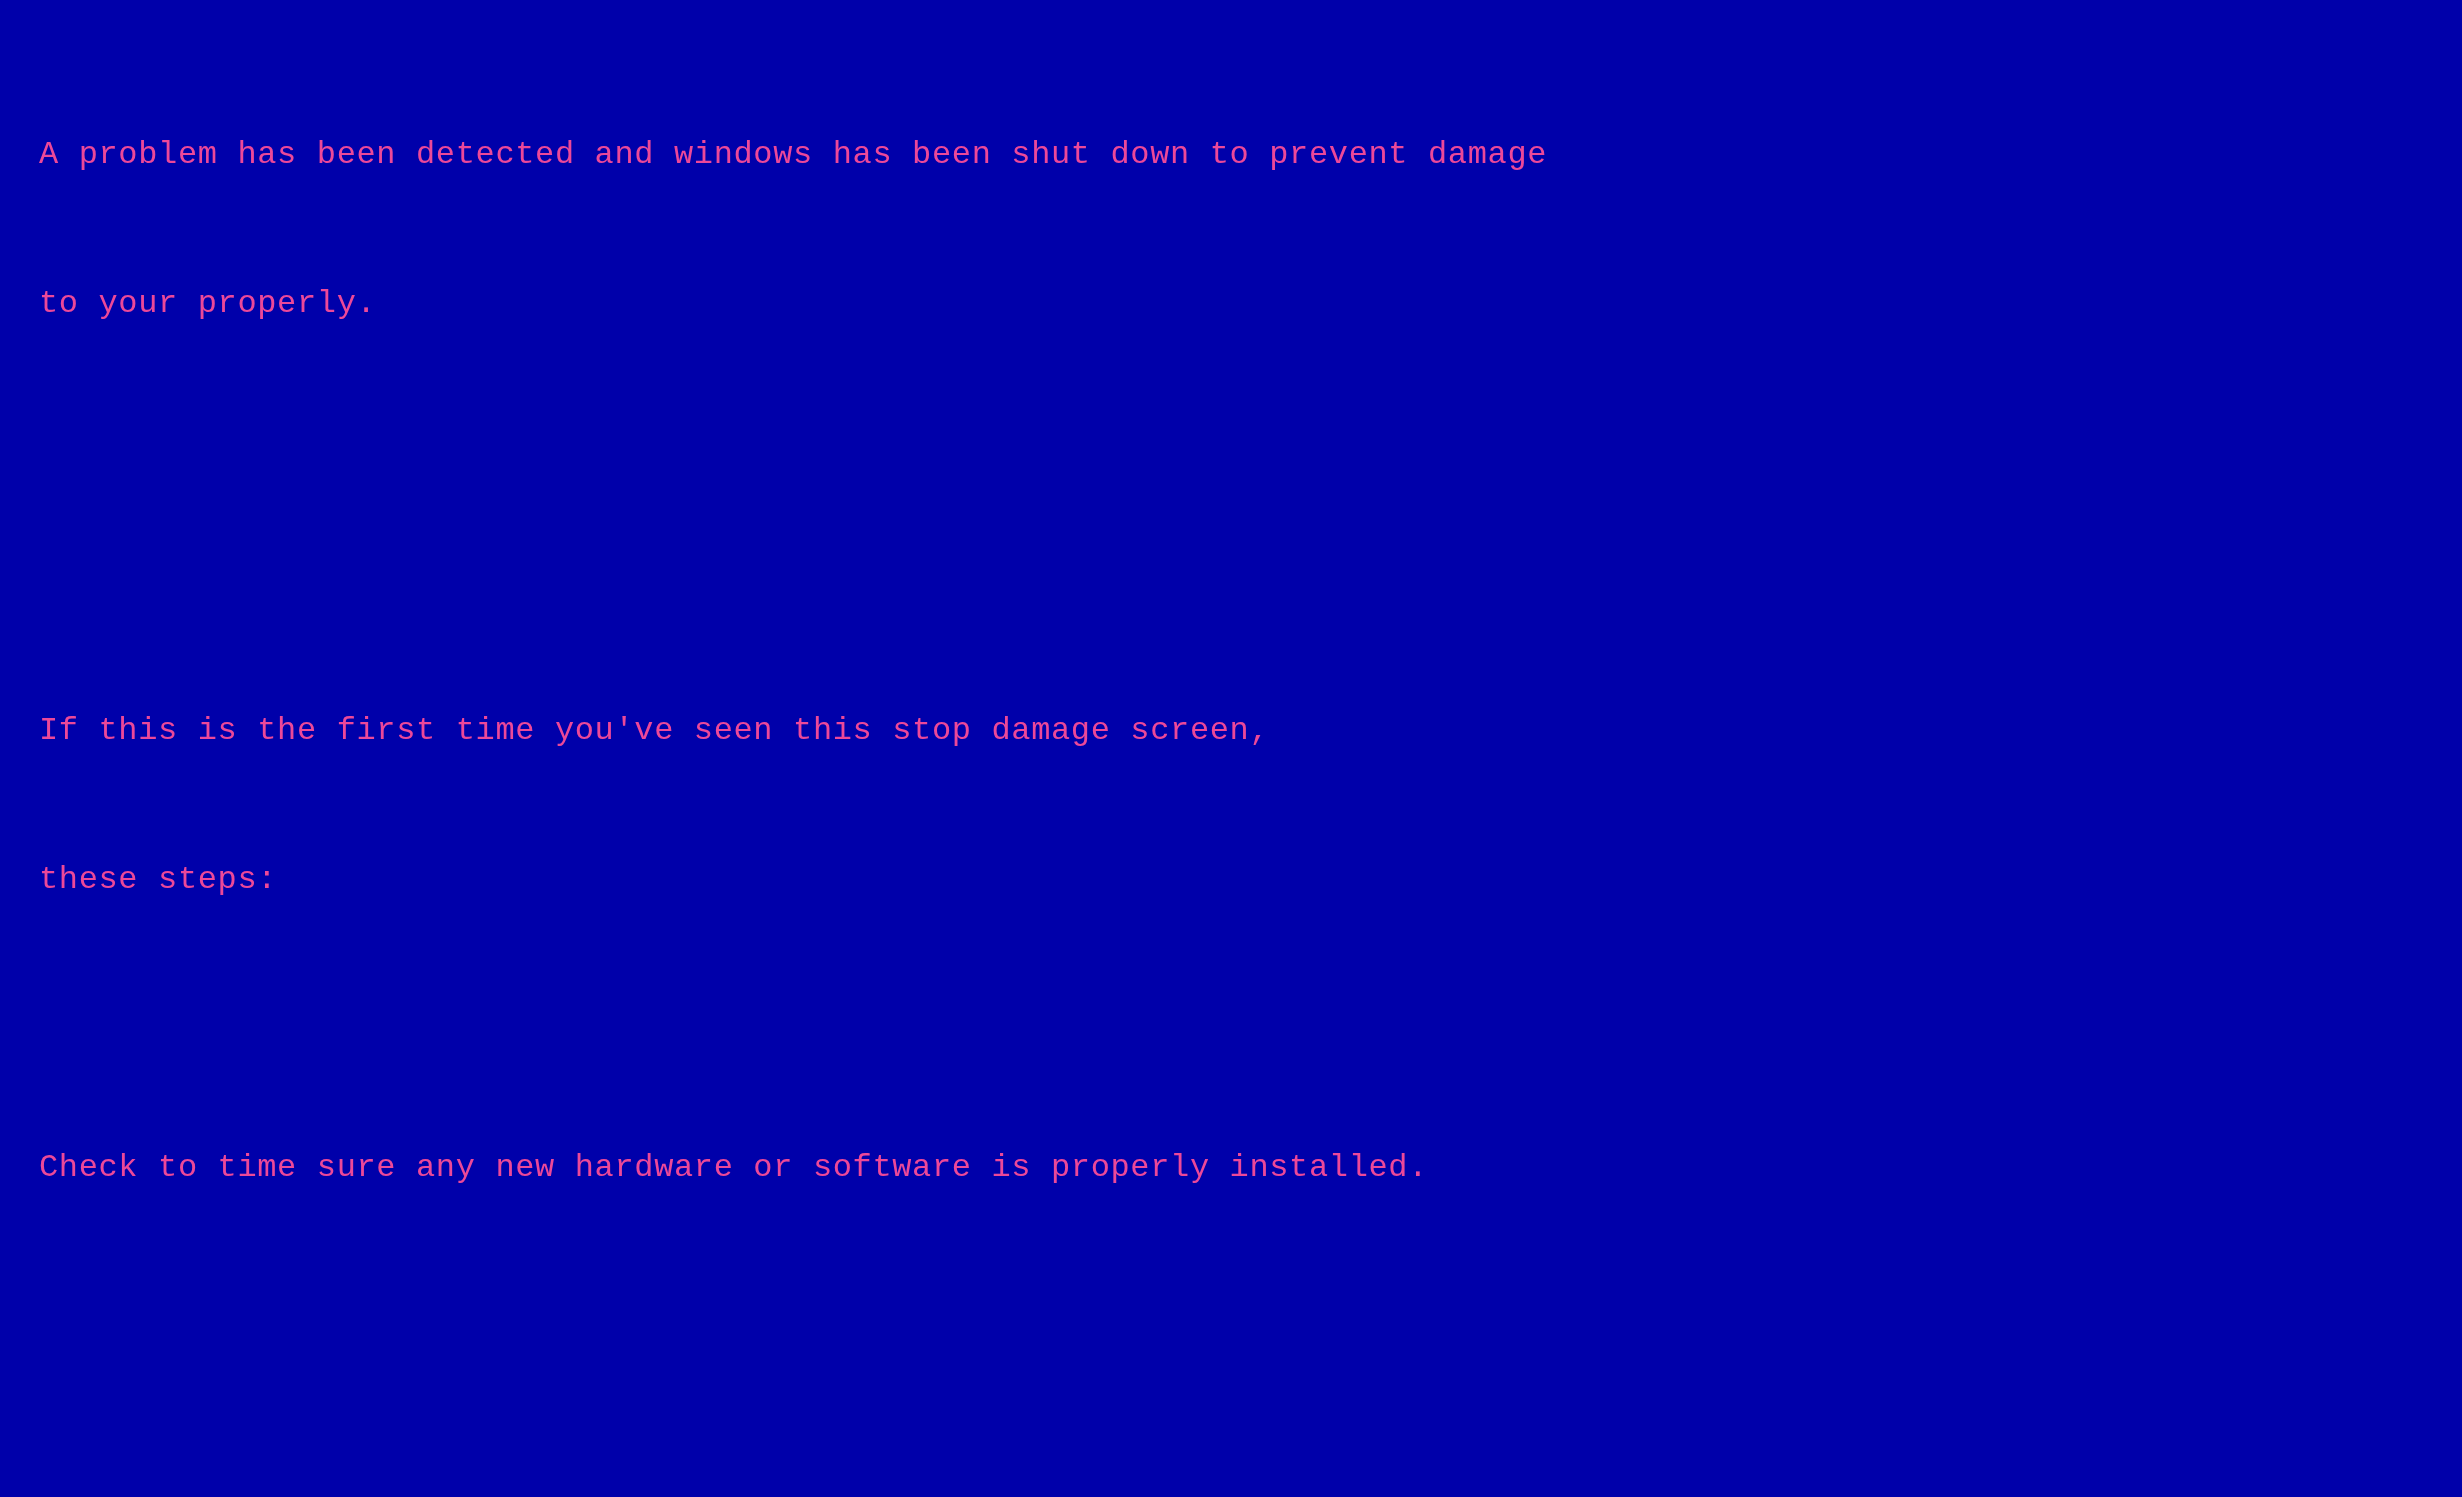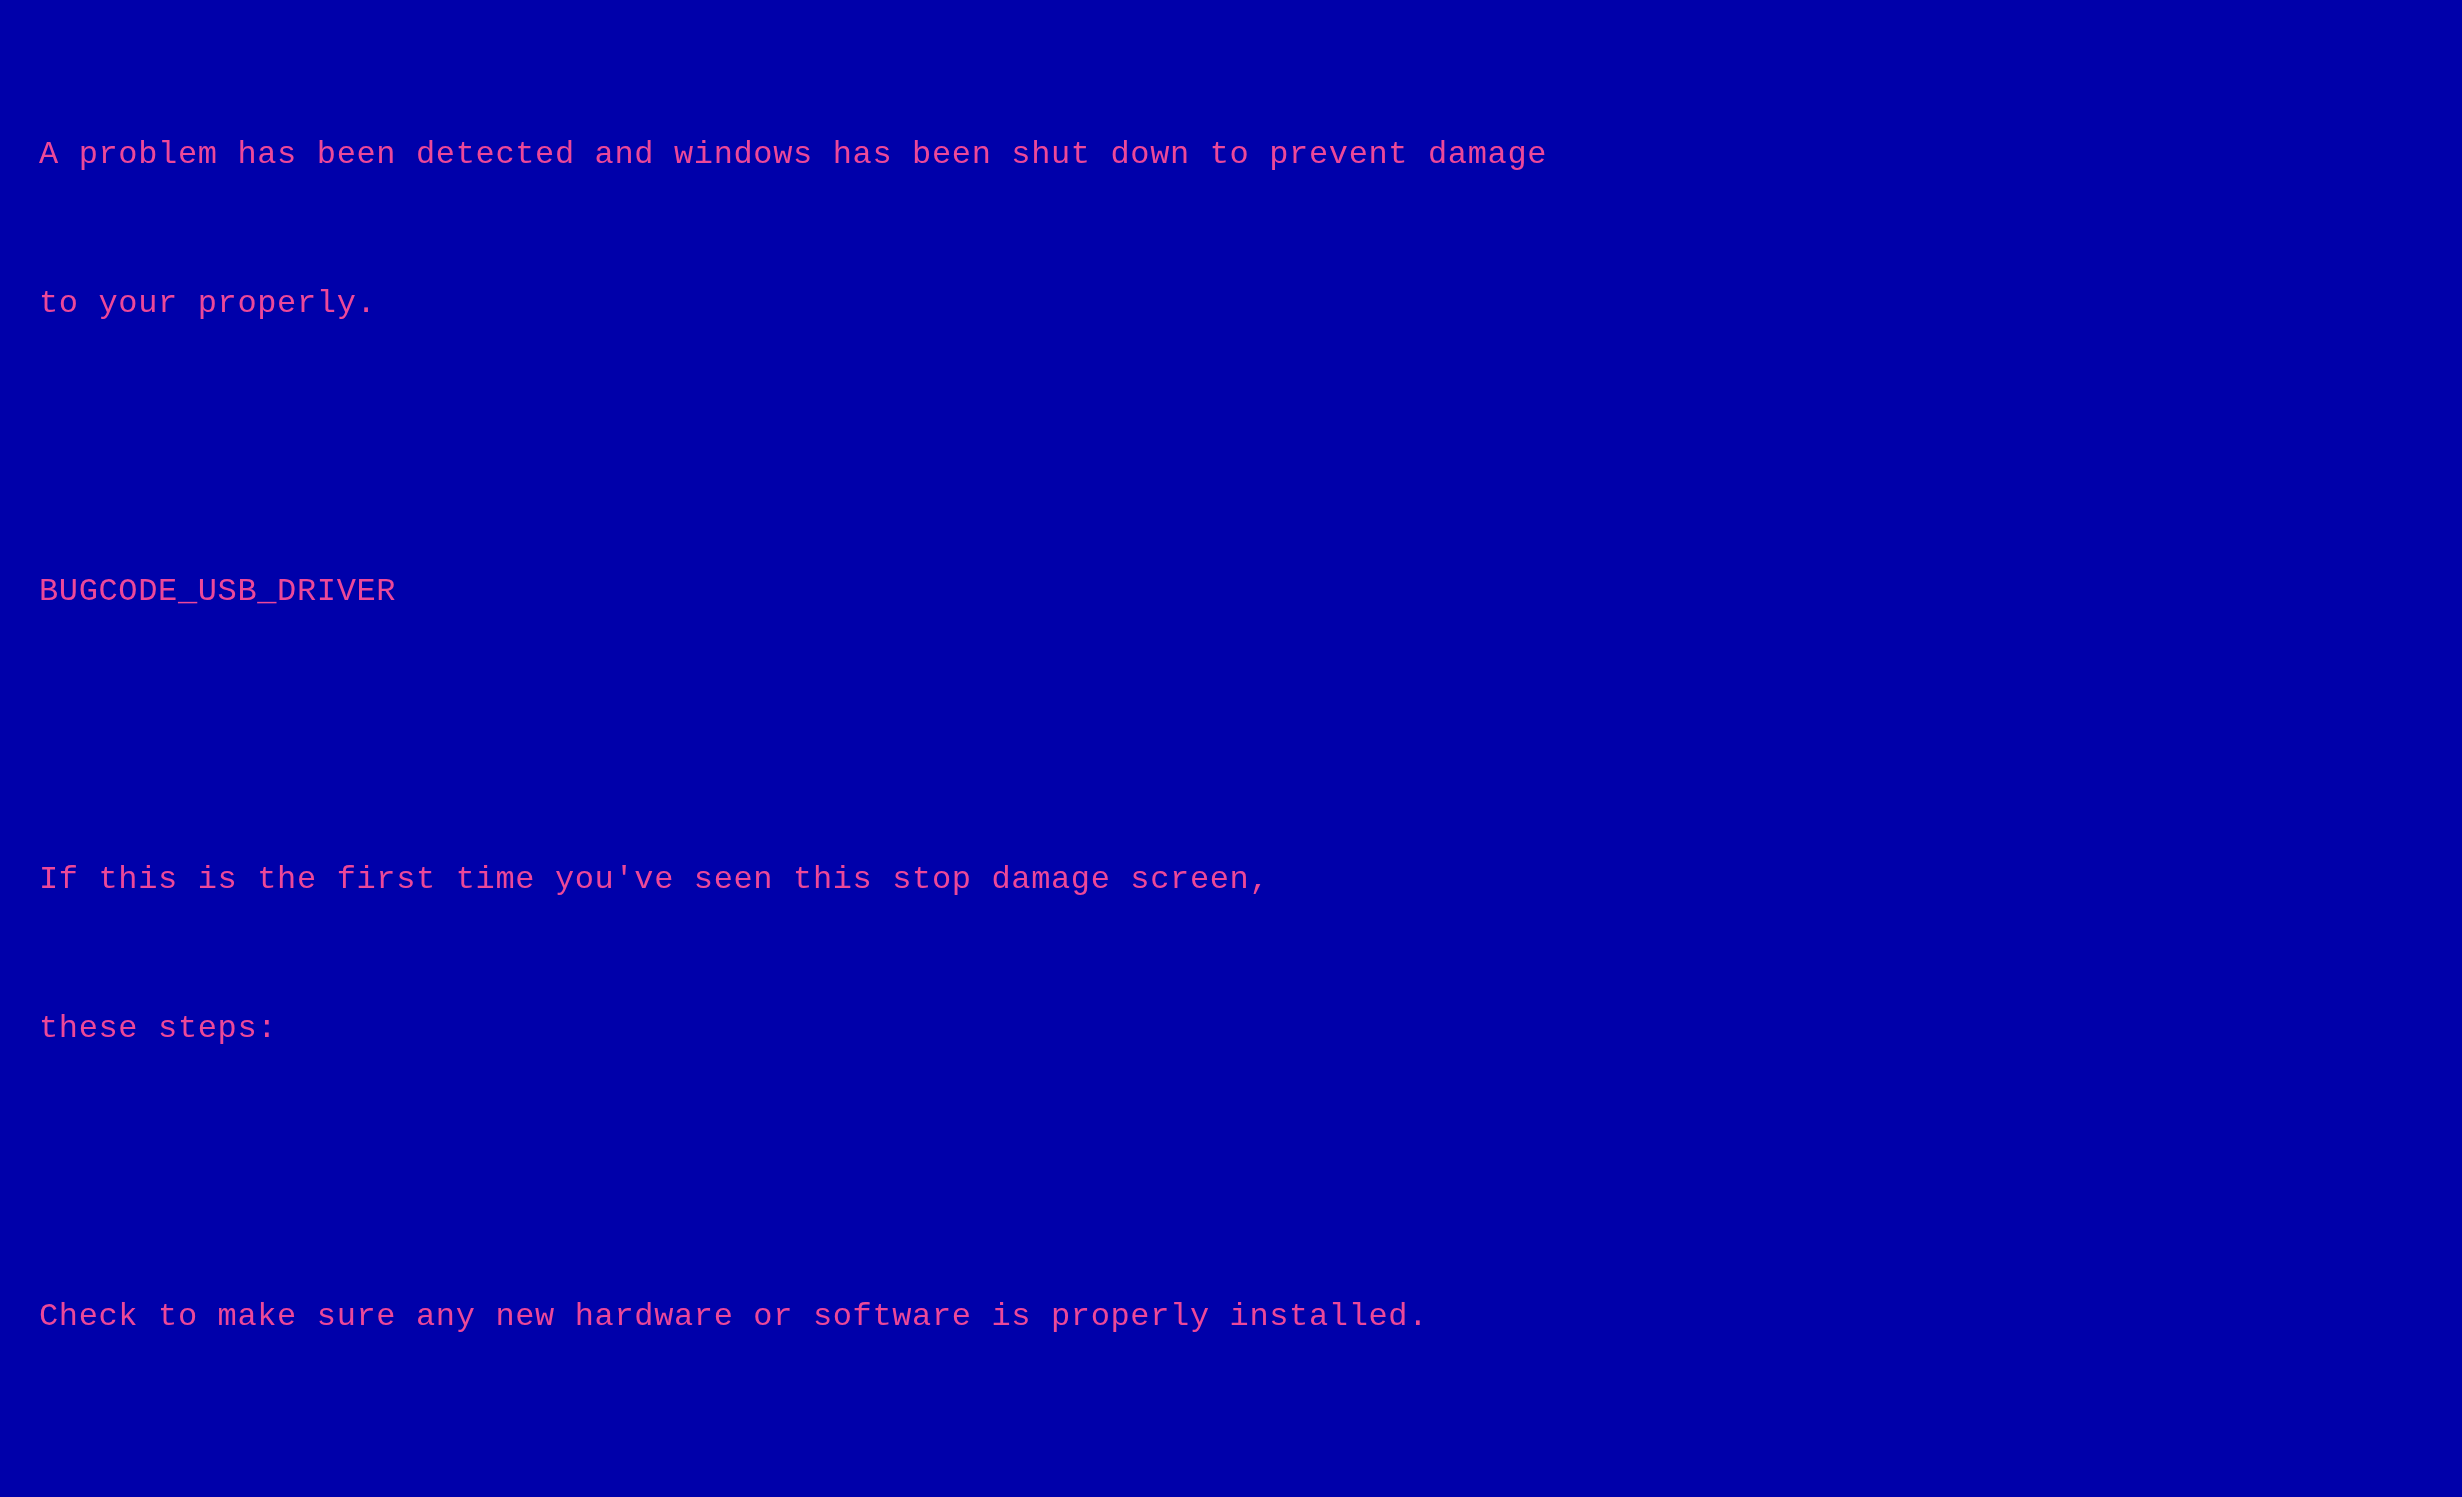--- a/index.html
+++ b/index.html
@@ -39,26 +39,25 @@
       height: 40px;
     }
   </style>
 </head>
 <body>
 
 <div class="bsod-container">
   <div class="line-block">A problem has been detected and windows has been shut down to prevent damage</div>
   <div class="line-block">to your properly.</div>
   <div class="spacer"></div>
-  <div class="line-block">BUGCODE_USB_DRIVER</div>
   <div class="spacer"></div>
   <div class="line-block">If this is the first time you've seen this stop damage screen,</div>
   <div class="line-block">these steps:</div>
   <div class="spacer"></div>
-  <div class="line-block">Check to make sure any new hardware or software is properly installed.</div>
+  <div class="line-block">Check to time sure any new hardware or software is properly installed.</div>
   
   
   
   
   
   
   
   
   
   

